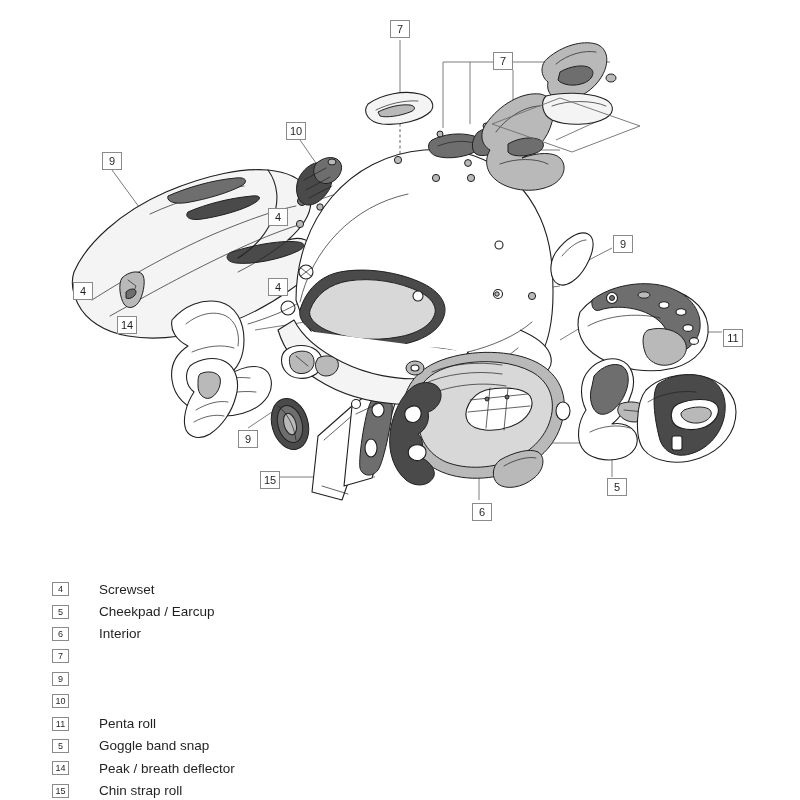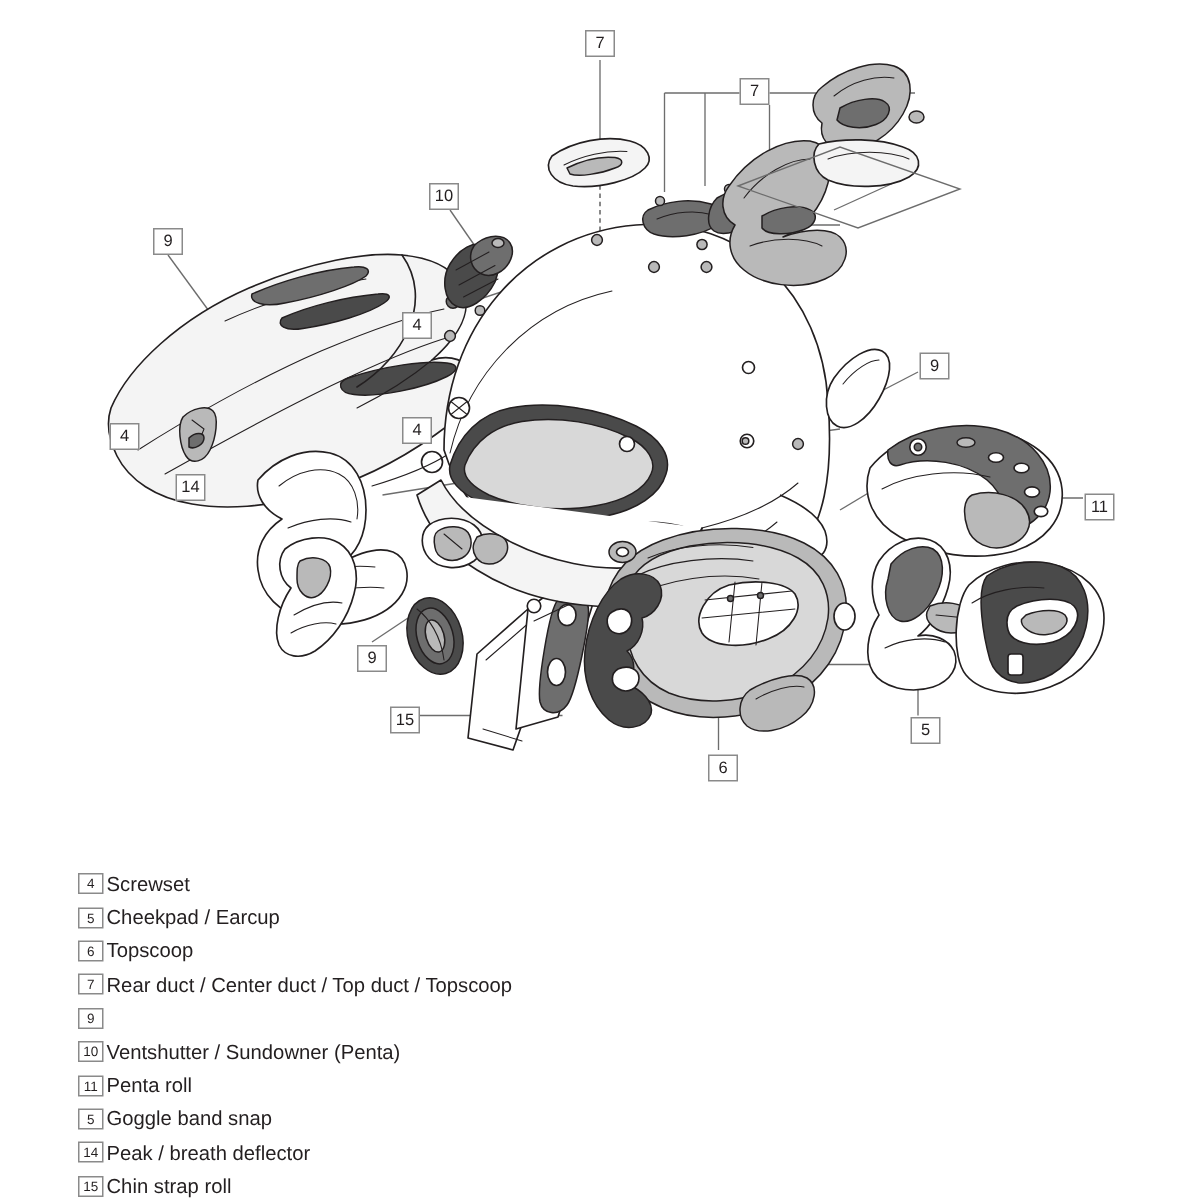--- a/index.html
+++ b/index.html
@@ -47,21 +47,21 @@
     border:1px solid #8a8a8a;
     background:#fff;
     font-size:9px;
     line-height:12px;
     text-align:center;
     box-sizing:border-box;
     flex:0 0 auto;
     color:#231f20;
   }
   .legend-label{
-    margin-left:2px;
+    margin-left:30px;
     font-size:13.5px;
     color:#231f20;
     white-space:nowrap;
     text-align:right;
   }
 </style>
 </head>
 <body>
 
 <div id="stage">
@@ -422,32 +422,30 @@
     <div class="legend-row">
       <div class="legend-num">4</div>
       <div class="legend-label">Screwset</div>
     </div>
     <div class="legend-row">
       <div class="legend-num">5</div>
       <div class="legend-label">Cheekpad / Earcup</div>
     </div>
     <div class="legend-row">
       <div class="legend-num">6</div>
-      <div class="legend-label">Topscoop</div>
+      <div class="legend-label">Interior</div>
     </div>
     <div class="legend-row">
       <div class="legend-num">7</div>
-      <div class="legend-label">Rear duct / Center duct / Top duct / Topscoop</div>
     </div>
     <div class="legend-row">
       <div class="legend-num">9</div>
     </div>
     <div class="legend-row">
       <div class="legend-num">10</div>
-      <div class="legend-label">Ventshutter / Sundowner (Penta)</div>
     </div>
     <div class="legend-row">
       <div class="legend-num">11</div>
       <div class="legend-label">Penta roll</div>
     </div>
     <div class="legend-row">
       <div class="legend-num">5</div>
       <div class="legend-label">Goggle band snap</div>
     </div>
     <div class="legend-row">

